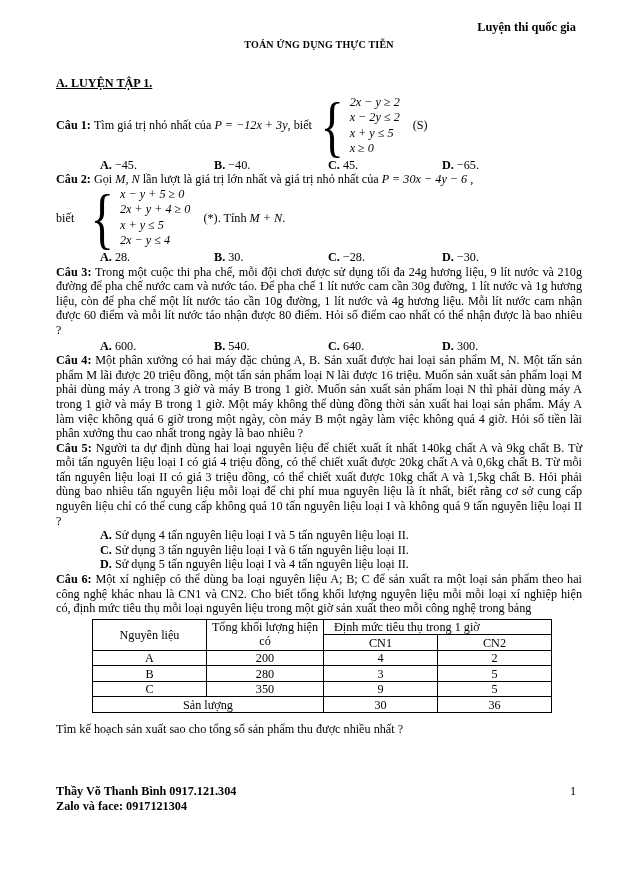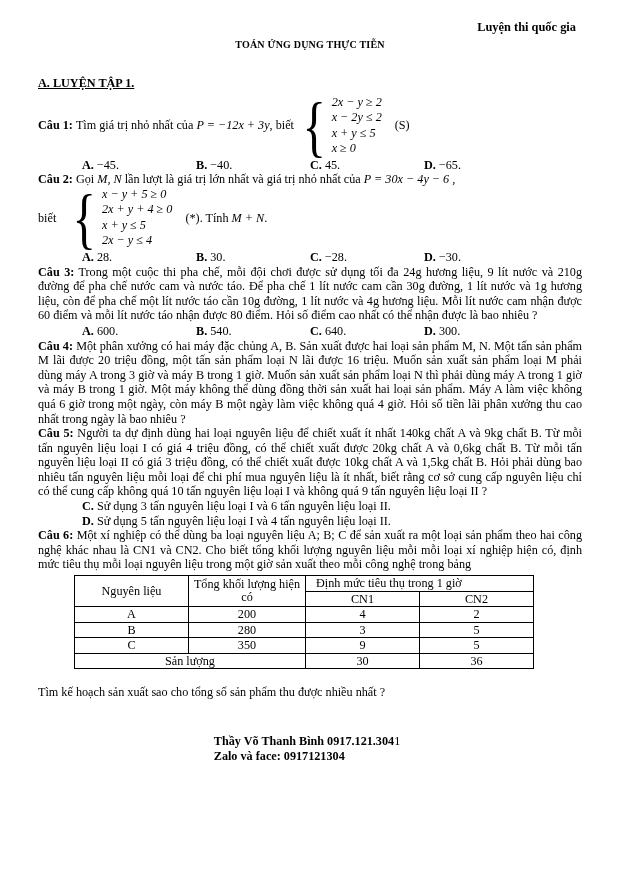--- a/index.html
+++ b/index.html
@@ -1,21 +1,21 @@
 <!DOCTYPE html>
 <html><head>
 <meta charset="utf-8">
 <style>
   * { box-sizing: border-box; }
   body { margin: 0; background: #fff; }
   .page {
     width: 620px; height: 887px; background: #fff; color: #000;
     font-family: "Liberation Serif", serif;
     font-size: 12.2px; line-height: 14.6px;
-    padding: 20px 38px 0 38px; overflow: hidden; position: relative;
+    padding: 20px 38px 0 56px; overflow: hidden; position: relative;
   }
   .brand { text-align: right; font-weight: bold; font-size: 12.4px; padding-right: 6px; }
   .doc-title { text-align: center; font-weight: bold; font-size: 10px; margin-top: 3px; letter-spacing: .2px; }
   .section-heading { font-weight: bold; text-decoration: underline; margin-top: 24px; }
   .qlabel { font-weight: bold; }
   .qp { margin: 0; text-align: justify; }
   .math { font-style: italic; }
   .inline-row { display: flex; align-items: center; flex-wrap: nowrap; margin-top: 4px; }
   .inline-row > span { white-space: nowrap; }
   .system { display: flex; align-items: center; margin: 0 5px 0 4px; }
@@ -26,25 +26,25 @@
   }
   .sys-lines { display: flex; flex-direction: column; margin-left: 1px; }
   .sys-line { font-style: italic; line-height: 15.5px; white-space: nowrap; }
   .suffix { margin-left: 8px; }
   .opts-row { display: flex; margin-left: 44px; margin-top: 1px; }
   .opt { width: 114px; white-space: nowrap; }
   .opt:last-child { width: auto; }
   .opt-letter { font-weight: bold; }
   .opt-line { margin-left: 44px; }
   .biet { margin-right: 8px; }
-  .q6-table { border-collapse: collapse; margin: 3px 0 16px 36px; table-layout: fixed; border-radius: 10px; }
+  .q6-table { border-collapse: collapse; margin: 3px 0 9px 36px; table-layout: fixed; border-radius: 10px; }
   .q6-table td { border: 1px solid #000; text-align: center; padding: 0 2px; height: 15.5px; font-size: 12.2px; line-height: 14px; }
   .q6-table .hdr-wrap { line-height: 13.5px; }
   .q6-table .left-cell { text-align: left; padding-left: 10px; }
-  .footer { display: flex; justify-content: center; align-items: flex-start; margin-top: 34px; }
+  .footer { display: flex; justify-content: space-between; align-items: flex-start; margin-top: 48px; }
   .footer-left { font-weight: bold; line-height: 15px; }
   .page-num { padding-right: 6px; }
 </style>
 </head>
 <body>
 
 <div class="page">
 
   <div class="brand">Luyện thi quốc gia</div>
   <div class="doc-title">TOÁN ỨNG DỤNG THỰC TIỄN</div>
@@ -104,20 +104,21 @@
       <span class="opt"><span class="opt-letter">D.</span> <span>300.</span></span>
     </div>
   </div>
 
   <div>
     <p class="qp"><span class="qlabel">Câu 4:</span> <span>Một phân xưởng có hai máy đặc chủng A, B. Sản xuất được hai loại sản phẩm M, N. Một tấn sản phẩm M lãi được 20 triệu đồng, một tấn sản phẩm loại N lãi được 16 triệu. Muốn sản xuất sản phẩm loại M phải dùng máy A trong 3 giờ và máy B trong 1 giờ. Muốn sản xuất sản phẩm loại N thì phải dùng máy A trong 1 giờ và máy B trong 1 giờ. Một máy không thể dùng đồng thời sản xuất hai loại sản phẩm. Máy A làm việc không quá 6 giờ trong một ngày, còn máy B một ngày làm việc không quá 4 giờ. Hỏi số tiền lãi phân xưởng thu cao nhất trong ngày là bao nhiêu ?</span></p>
   </div>
 
   <div>
     <p class="qp"><span class="qlabel">Câu 5:</span> <span>Người ta dự định dùng hai loại nguyên liệu để chiết xuất ít nhất 140kg chất A và 9kg chất B. Từ mỗi tấn nguyên liệu loại I có giá 4 triệu đồng, có thể chiết xuất được 20kg chất A và 0,6kg chất B. Từ mỗi tấn nguyên liệu loại II có giá 3 triệu đồng, có thể chiết xuất được 10kg chất A và 1,5kg chất B. Hỏi phải dùng bao nhiêu tấn nguyên liệu mỗi loại để chi phí mua nguyên liệu là ít nhất, biết rằng cơ sở cung cấp nguyên liệu chỉ có thể cung cấp không quá 10 tấn nguyên liệu loại I và không quá 9 tấn nguyên liệu loại II ?</span></p>
+    <div class="opt-line"><span class="opt-letter">A.</span> <span>Sử dụng 4 tấn nguyên liệu loại I và 5 tấn nguyên liệu loại II.</span></div>
     <div class="opt-line"><span class="opt-letter">C.</span> <span>Sử dụng 3 tấn nguyên liệu loại I và 6 tấn nguyên liệu loại II.</span></div>
     <div class="opt-line"><span class="opt-letter">D.</span> <span>Sử dụng 5 tấn nguyên liệu loại I và 4 tấn nguyên liệu loại II.</span></div>
   </div>
 
   <div>
     <p class="qp"><span class="qlabel">Câu 6:</span> <span>Một xí nghiệp có thể dùng ba loại nguyên liệu A; B; C để sản xuất ra một loại sản phẩm theo hai công nghệ khác nhau là CN1 và CN2. Cho biết tổng khối lượng nguyên liệu mỗi mỗi loại xí nghiệp hiện có, định mức tiêu thụ mỗi loại nguyên liệu trong một giờ sản xuất theo mỗi công nghệ trong bảng</span></p>
     <table class="q6-table">
       <colgroup>
           <col style="width:114px">
           <col style="width:117px">

